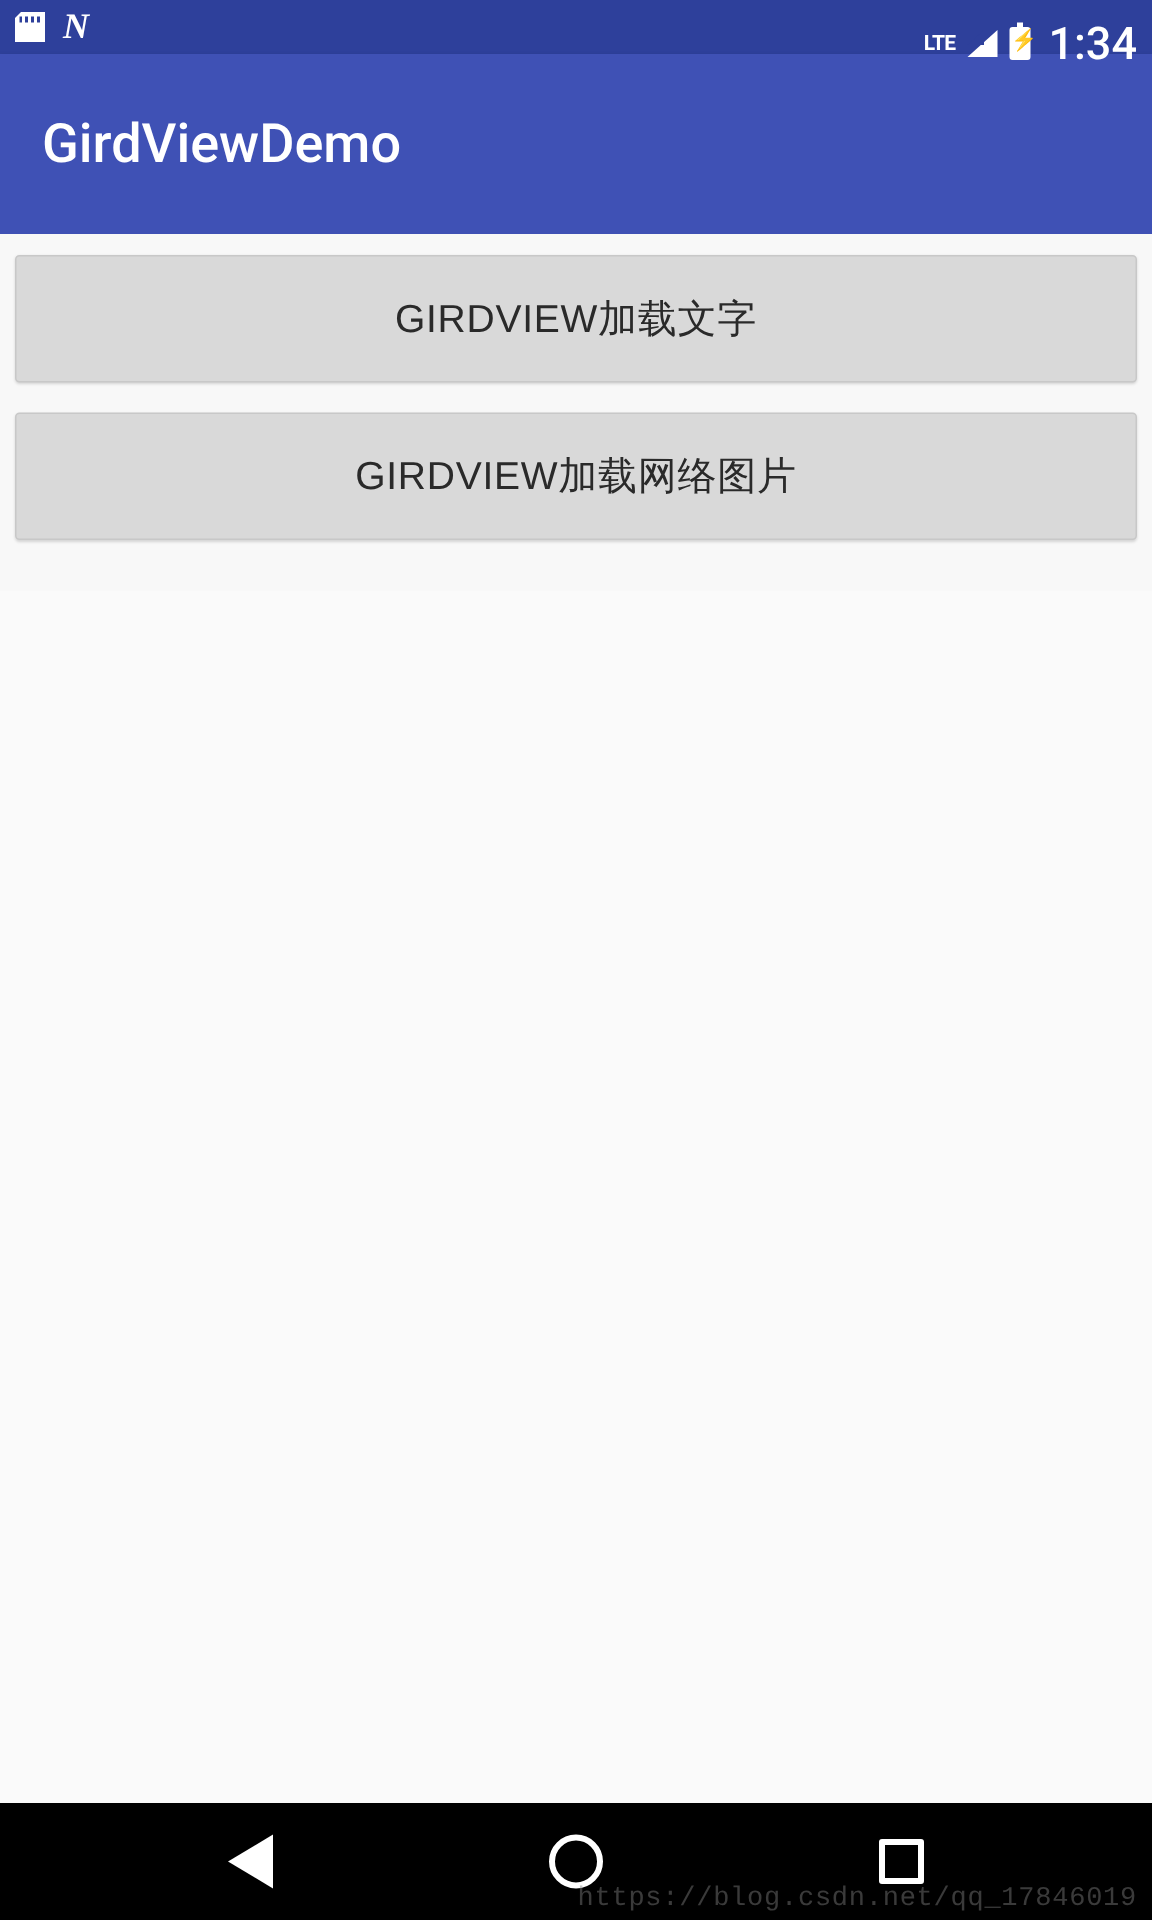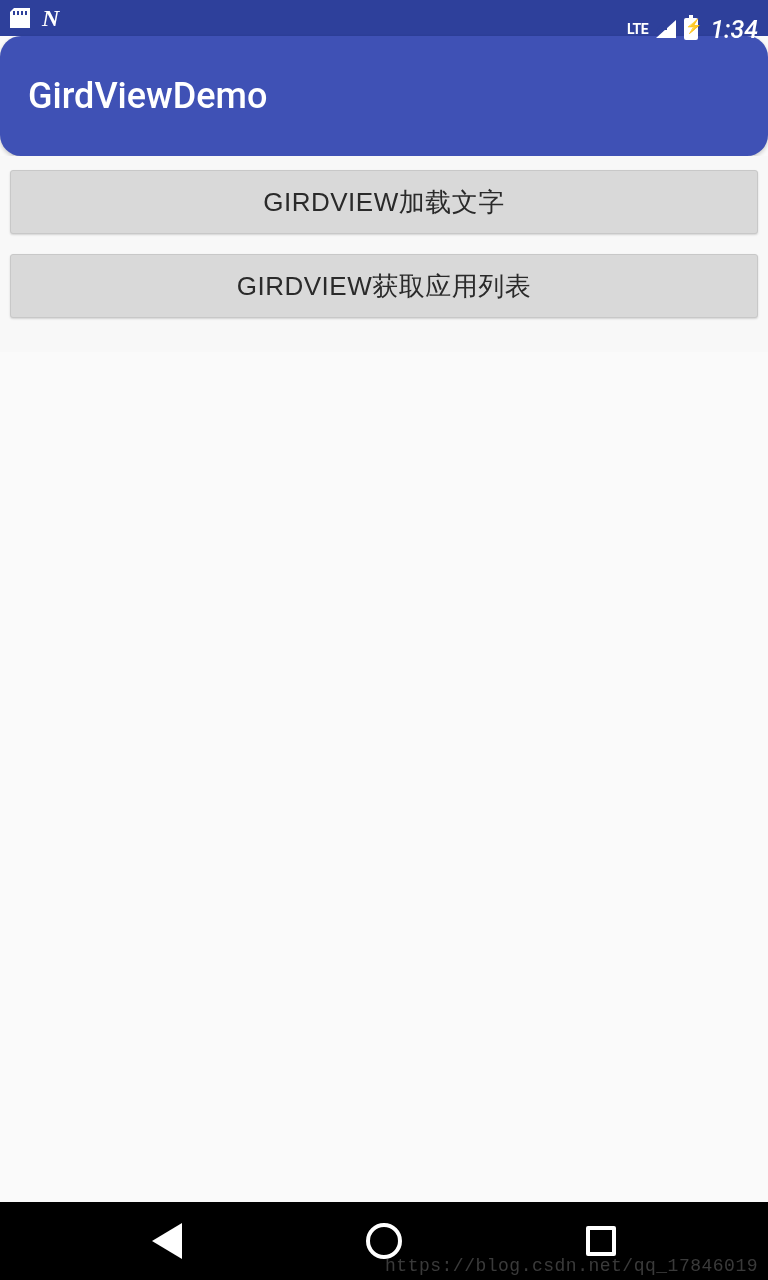--- a/index.html
+++ b/index.html
@@ -103,46 +103,44 @@
     }
     .battery-icon::after {
       content: "⚡";
       position: absolute;
       top: -2px;
       left: -1px;
       font-size: 14px;
       color: #2e409b;
     }
     .clock {
-      font-size: 25px;
+      font-size: 30px;
       font-weight: 500;
       margin-left: 4px;
-      font-style: italic;
     }
     .app-bar {
       height: 120px;
       background: #3f51b5;
       color: #fff;
       display: flex;
       align-items: center;
       padding: 0 28px;
       box-shadow: 0 2px 4px rgba(0,0,0,0.2);
-      border-radius: 21px;
     }
     .app-title {
       font-size: 36px;
       font-weight: 500;
     }
     .content {
       padding: 14px 10px;
       background: #f8f8f8;
     }
     .android-btn {
       width: 100%;
-      height: 64px;
+      height: 85px;
       margin-bottom: 20px;
       background: #d9d9d9;
       border: 1px solid #c8c8c8;
       border-radius: 3px;
       font-size: 26px;
       font-weight: 500;
       color: #2a2a2a;
       text-align: center;
       cursor: pointer;
       box-shadow: 0 1px 2px rgba(0,0,0,0.15);
@@ -211,21 +209,21 @@
 
 <div class="app-bar">
   <div class="app-title">GirdViewDemo</div>
 </div>
 
 <div class="content">
   <button class="android-btn">
     <span>GIRDVIEW加载文字</span>
   </button>
   <button class="android-btn">
-    <span>GIRDVIEW获取应用列表</span>
+    <span>GIRDVIEW加载网络图片</span>
   </button>
 </div>
 
 <div class="nav-bar">
   <div class="nav-back"></div>
   <div class="nav-home"></div>
   <div class="nav-recent"></div>
 </div>
 
 <div class="watermark">https://blog.csdn.net/qq_17846019</div>

